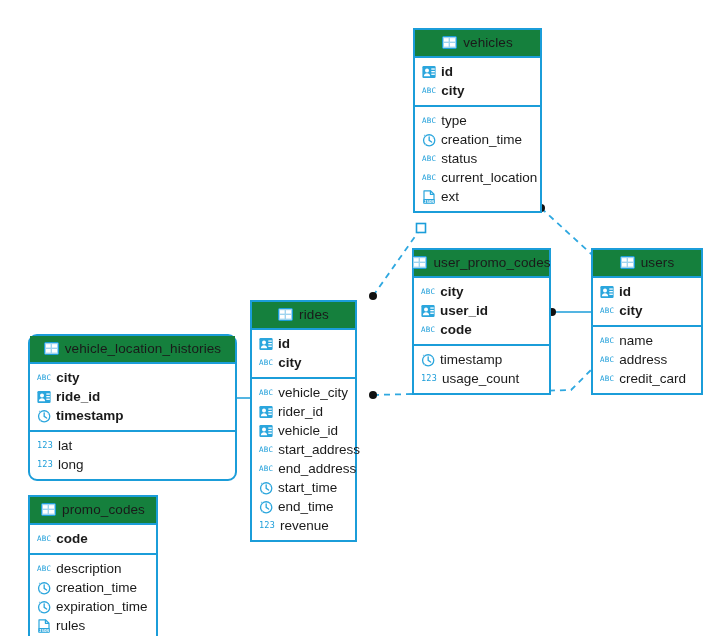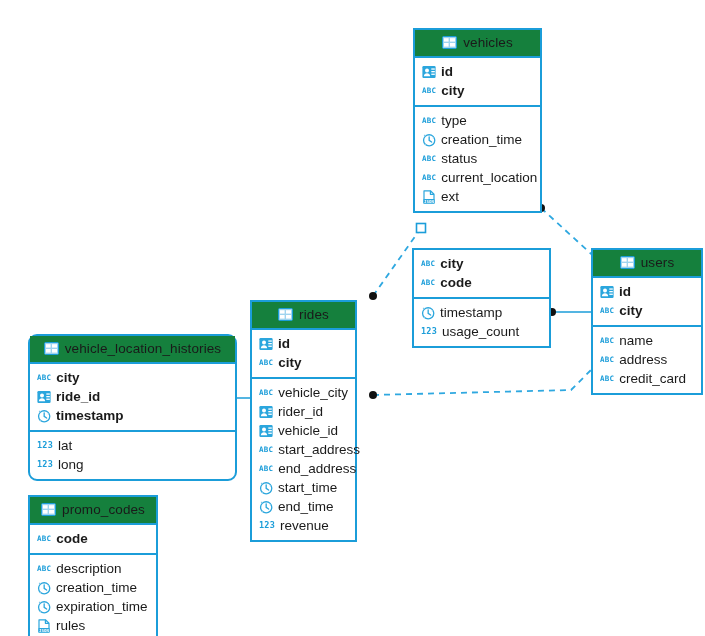--- a/index.html
+++ b/index.html
@@ -35,21 +35,21 @@
     white-space:nowrap;
   }
   .col-name{font-size:13.5px;color:#1a1a1a;line-height:17px;}
   .col-row.pk .col-name{font-weight:bold;}
 
   
   .ic{flex:0 0 auto;display:inline-block;line-height:0;}
   .ic svg{display:block;}
   .ic-txt{
     font-family:"DejaVu Sans Mono","Liberation Mono",monospace;
-    font-size:7.5px;font-weight:bold;color:#1b9dd9;
+    font-size:7.5px;font-weight:normal;color:#1b9dd9;
     letter-spacing:0.2px;line-height:15px;height:15px;
     display:inline-block;vertical-align:middle;
   }
 
   
   .dot{fill:#111111;}
   .sq{fill:#ffffff;stroke:#1b9dd9;stroke-width:1.6;}
   .edge-solid{stroke:#1b9dd9;stroke-width:1.6;fill:none;}
   .edge-dashed{stroke:#2fa8e0;stroke-width:1.8;fill:none;stroke-dasharray:6 5;stroke-linecap:butt;}
 </style>
@@ -148,24 +148,49 @@
               <path d="M8.4 0.8 V4.3 H12" fill="none" stroke="#2ba6dd" stroke-width="1.2" stroke-linejoin="round"></path>
               <rect x="1.4" y="9.1" width="11.2" height="4.2" rx="0.6" fill="#2ba6dd"></rect>
               <text x="7" y="12.5" font-family="monospace" font-size="4.1" font-weight="bold" fill="#ffffff" text-anchor="middle">JSON</text>
             </svg>
           </span>
           <span class="col-name">ext</span>
         </div>
       </div>
     </div>
     <div class="table-node" style="left: 412px; top: 248px; width: 139px;">
+      <div class="tbl-header">
+        <span class="ic">
+          <svg width="15" height="13" viewBox="0 0 15 13">
+            <rect x="0.5" y="0.5" width="14" height="12" rx="1.2" fill="#9fd4ef" stroke="#1b9dd9" stroke-width="1"></rect>
+            <rect x="2" y="2.2" width="4.6" height="3.4" fill="#ffffff"></rect>
+            <rect x="8" y="2.2" width="5" height="3.4" fill="#ffffff"></rect>
+            <rect x="2" y="7" width="4.6" height="3.6" fill="#ffffff"></rect>
+            <rect x="8" y="7" width="5" height="3.6" fill="#ffffff"></rect>
+          </svg>
+        </span>
+        <span class="tbl-title">user_promo_codes</span>
+      </div>
       <div class="tbl-section keys">
         <div class="col-row pk">
           <span class="ic"><span class="ic-txt">ABC</span></span>
           <span class="col-name">city</span>
+        </div>
+        <div class="col-row pk">
+          <span class="ic">
+            <svg width="14" height="14" viewBox="0 0 14 14">
+              <rect x="0.4" y="1" width="13.2" height="12" rx="1.2" fill="#2ba6dd"></rect>
+              <circle cx="5" cy="5.4" r="2" fill="#ffffff"></circle>
+              <path d="M1.9 11.3c0-1.8 1.4-3 3.1-3s3.1 1.2 3.1 3z" fill="#ffffff"></path>
+              <rect x="9.3" y="3.4" width="3.5" height="1.3" fill="#ffffff"></rect>
+              <rect x="9.3" y="6" width="3.5" height="1.3" fill="#ffffff"></rect>
+              <rect x="9.3" y="8.6" width="3.5" height="1.3" fill="#ffffff"></rect>
+            </svg>
+          </span>
+          <span class="col-name">user_id</span>
         </div>
         <div class="col-row pk">
           <span class="ic"><span class="ic-txt">ABC</span></span>
           <span class="col-name">code</span>
         </div>
       </div>
       <div class="tbl-section">
         <div class="col-row">
           <span class="ic">
             <svg width="14" height="14" viewBox="0 0 16 16">

